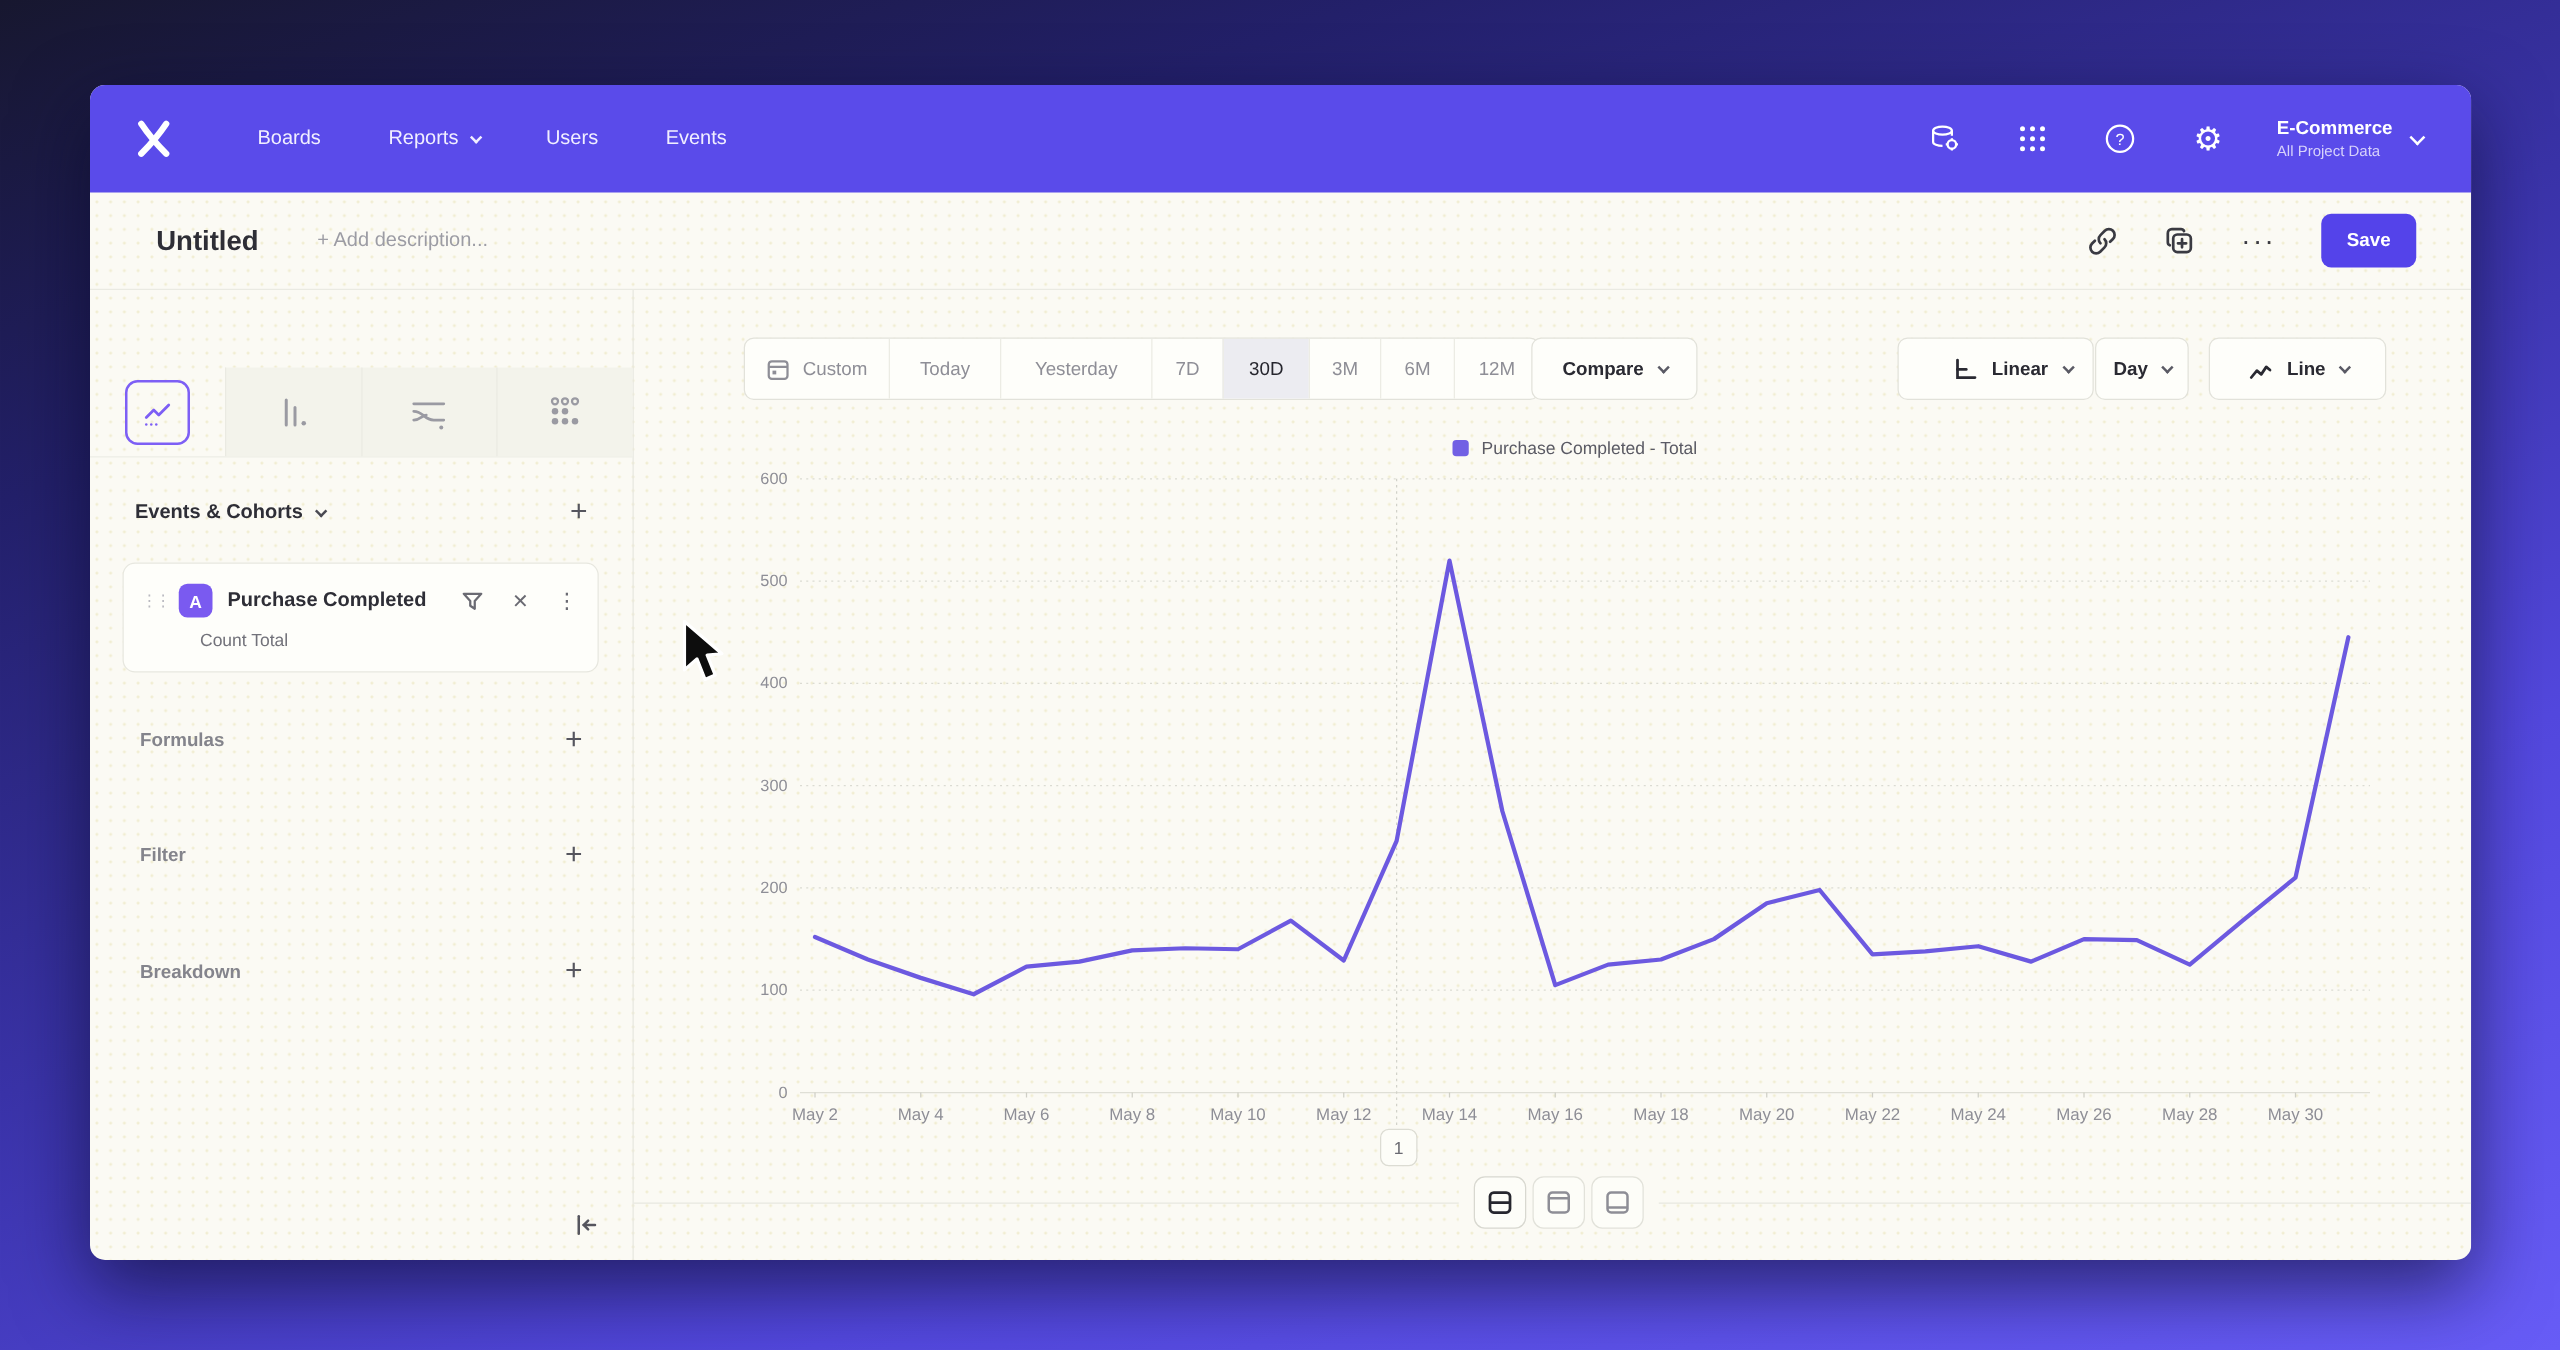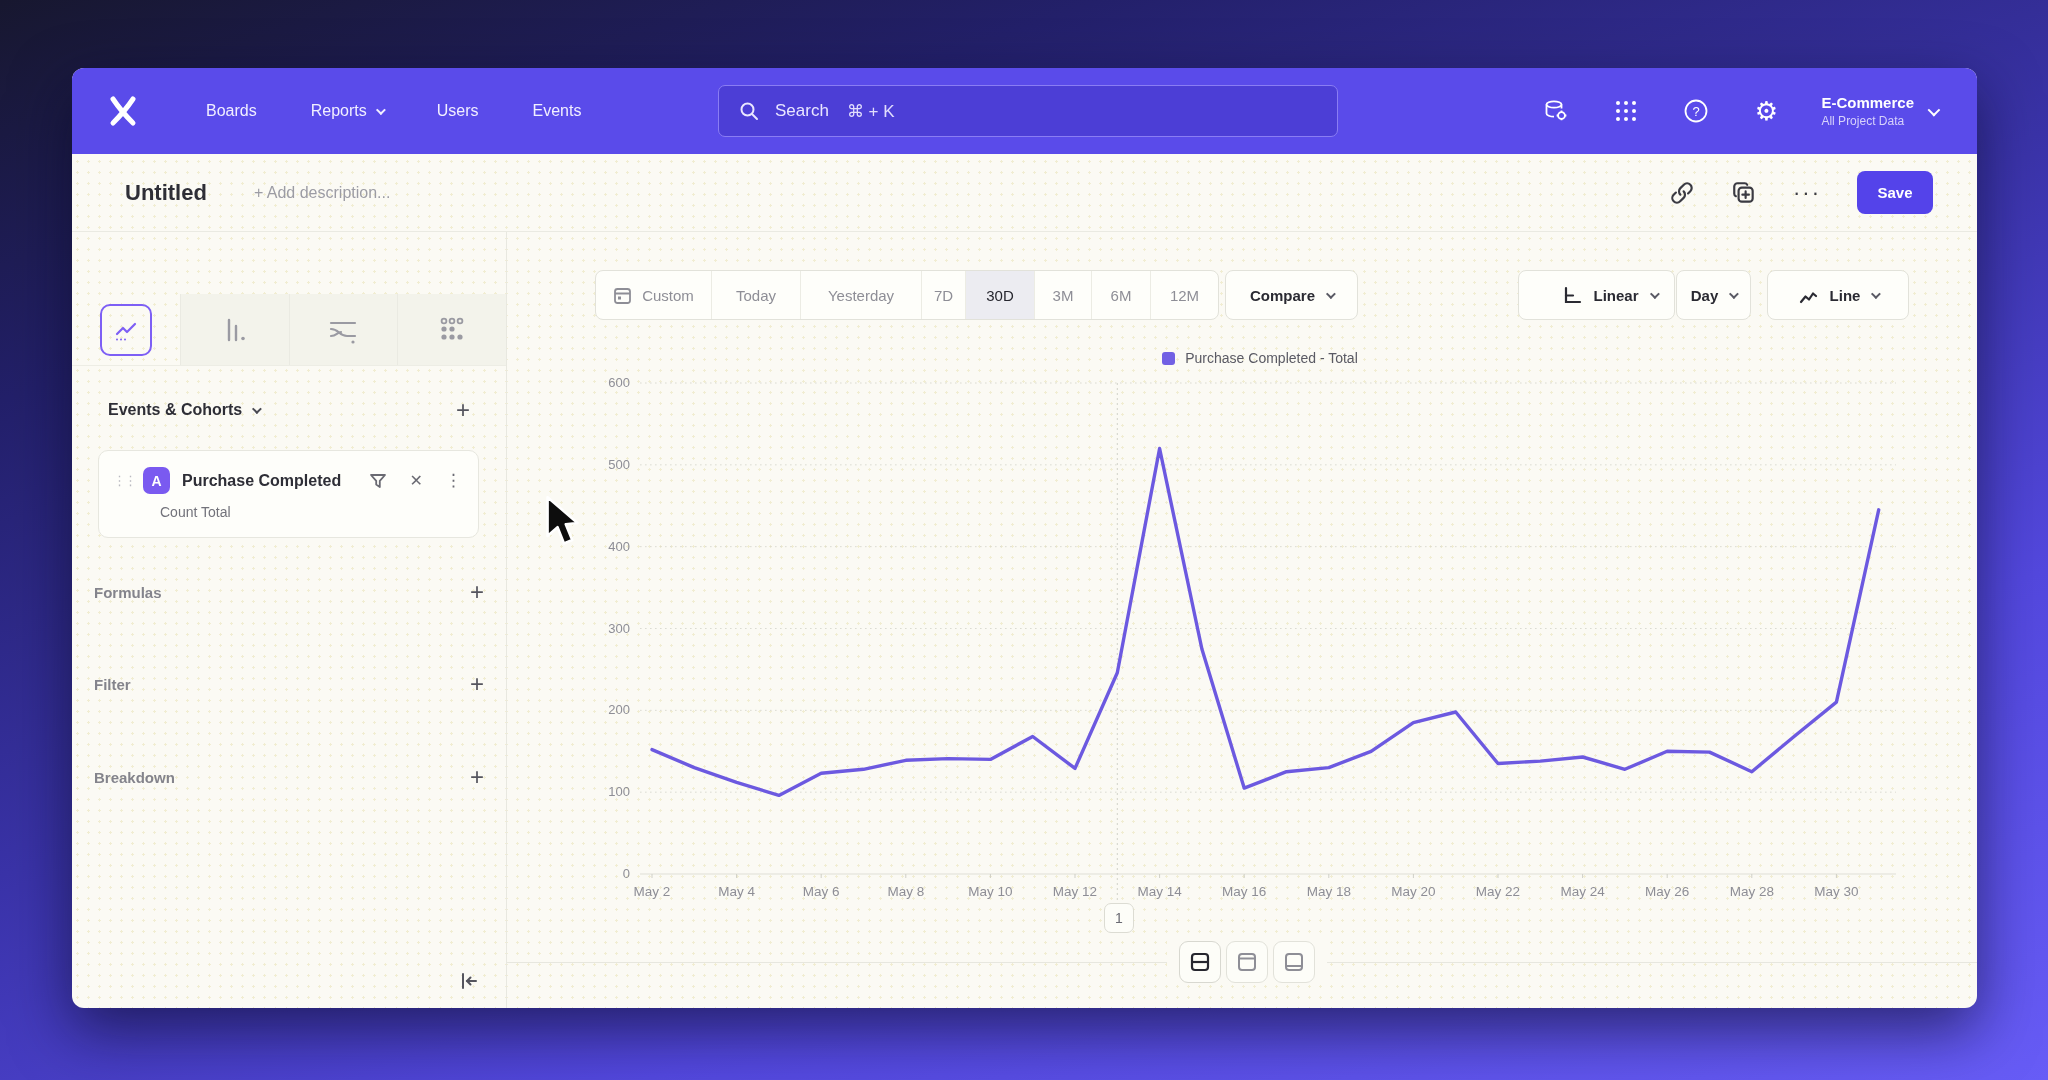--- a/index.html
+++ b/index.html
@@ -54,21 +54,21 @@
   .plus{ margin-left:auto; font-size:24px; font-weight:400; color:#55555E; line-height:1; cursor:pointer; }
   .event-card{ position:absolute; top:218px; left:26px; width:381px; height:88px; background:#FEFEFA; border:1px solid #E7E7DF; border-radius:10px; padding:16px 16px 0 14px; }
   .ec-row{ display:flex; align-items:center; }
   .drag{ color:#B9B9C0; font-size:13px; letter-spacing:-2px; margin-right:8px; }
   .badge-a{ width:27px; height:27px; border-radius:7px; background:#7A5AF0; color:#fff; font-size:14px; font-weight:700; display:flex; align-items:center; justify-content:center; }
   .ec-title{ margin-left:12px; font-size:16px; font-weight:700; color:#2E2E36; }
   .ec-icons{ margin-left:auto; display:flex; align-items:center; gap:22px; color:#6A6A72; }
   .ec-x{ font-size:16px; color:#6A6A72; }
   .ec-kebab{ font-size:17px; color:#6A6A72; }
   .ec-sub{ margin:10px 0 0 47px; font-size:14px; color:#72727A; }
-  .side-section{ position:absolute; left:0; right:0; height:36px; display:flex; align-items:center; padding:0 22px; font-size:15px; font-weight:700; color:#84848C;justify-content:flex-end; }
+  .side-section{ position:absolute; left:0; right:0; height:36px; display:flex; align-items:center; padding:0 40px; font-size:15px; font-weight:700; color:#84848C;justify-content:flex-end; }
   .collapse{ position:absolute; right:26px; bottom:12px; color:#55555E; }
   
   .main{ position:absolute; top:164px; left:435px; right:0; bottom:0; }
   .controls{ position:absolute; top:38px; left:88px; height:50px; display:flex; }
   .seg-group{ display:flex; height:50px; border:1px solid #E2E2DA; border-radius:8px; background:#FEFEFA; overflow:hidden; }
   .seg{ display:flex; align-items:center; justify-content:center; gap:10px; font-size:15px; color:#8E8E96; border-left:1px solid #ECECE4; cursor:pointer; }
   .seg:first-child{ border-left:none; }
   .seg.active{ background:#ECECF1; color:#26262E; font-weight:400; }
   .btn{ height:50px; border:1px solid #E2E2DA; border-radius:8px; background:#FEFEFA; display:flex; align-items:center; justify-content:center; gap:11px; font-size:15px; font-weight:700; color:#2A2A32; cursor:pointer; }
   .btn .chev{ border-color:#5A5A64; }
@@ -104,28 +104,20 @@
           <span>Reports</span>
           <i class="chev small"></i>
         </span>
       <span class="nav-link">
           <span>Users</span>
         </span>
       <span class="nav-link">
           <span>Events</span>
         </span>
     </div>
-    <div class="searchbar">
-      <svg class="mag" width="20" height="20" viewBox="0 0 20 20">
-        <circle cx="8.5" cy="8.5" r="6" stroke="#E9E6FF" stroke-width="2" fill="none"></circle>
-        <path d="M13 13 L18 18" stroke="#E9E6FF" stroke-width="2" stroke-linecap="round"></path>
-      </svg>
-      <span>Search</span>
-      <span class="kbd">⌘ + K</span>
-    </div>
     <div class="nav-right">
       <span class="nav-ico">
         <svg width="26" height="26" viewBox="0 0 26 26" fill="none" stroke="#fff" stroke-width="1.8">
           <ellipse cx="11" cy="6.5" rx="7.5" ry="3.2"></ellipse>
           <path d="M3.5 6.5 v9 c0 1.8 3.4 3.2 7.5 3.2"></path>
           <path d="M18.5 6.5 v4"></path>
           <circle cx="18.5" cy="17.5" r="3.4"></circle>
           <path d="M18.5 12.6 v1.6 M18.5 20.7 v1.6 M13.6 17.5 h1.6 M21.8 17.5 h1.6"></path>
         </svg>
       </span>
@@ -281,21 +273,21 @@
             <rect x="5" y="10.5" width="3" height="3" fill="#8E8E96" stroke="none"></rect>
           </svg>
           <span>Custom</span>
         </div>
         <div class="seg" style="width:89px;">
             <span>Today</span>
           </div>
         <div class="seg" style="width:121px;">
             <span>Yesterday</span>
           </div>
-        <div class="seg" style="width:44px;">
+        <div class="seg" style="width:57px;">
             <span>7D</span>
           </div>
         <div class="seg active" style="width:69px;">
             <span>30D</span>
           </div>
         <div class="seg" style="width:57px;">
             <span>3M</span>
           </div>
         <div class="seg" style="width:59px;text-align:center;">
             <span>6M</span>

